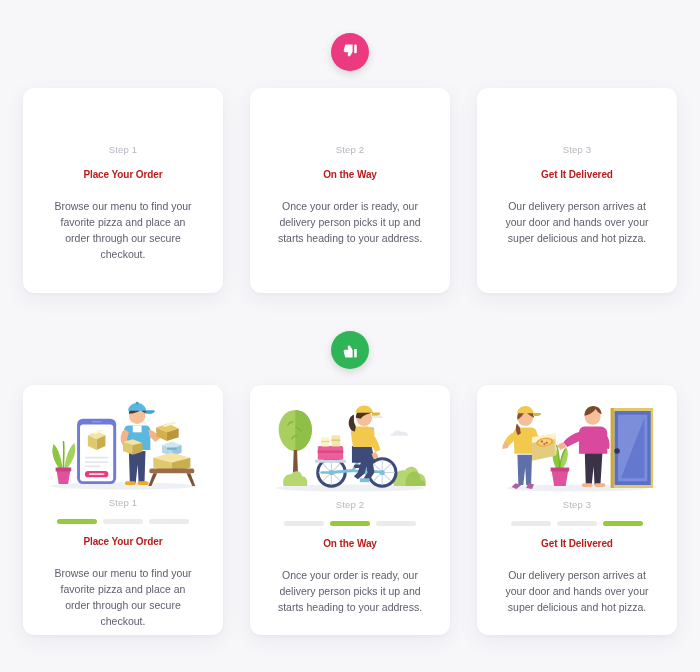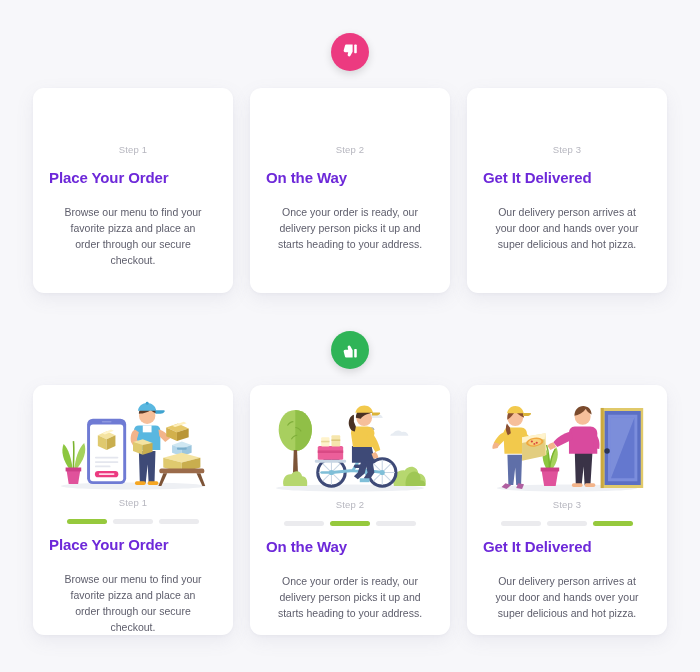--- a/index.html
+++ b/index.html
@@ -17,21 +17,21 @@
   .badge{
     width:38px;height:38px;border-radius:50%;
     display:flex;align-items:center;justify-content:center;
     box-shadow:0 3px 8px rgba(0,0,0,.14);
   }
   .badge svg{display:block;}
 
   
   .cards{
     display:flex;justify-content:center;align-items:stretch;
-    gap:17px;
+    gap:27px;
   }
   .card{
     width:200px;
     background:#ffffff;
     border-radius:11px;
     box-shadow:0 6px 18px rgba(120,120,150,.10), 0 1px 3px rgba(120,120,150,.06);
     box-sizing:border-box;
     display:flex;flex-direction:column;
   }
 
@@ -42,22 +42,22 @@
   
   .row-bottom{position:absolute;left:0;top:385px;width:700px;}
   .row-bottom .card{height:250px;padding:14px 16px 0;}
 
   .step-label{
     font-size:9.5px;color:#b6b6bf;text-align:center;
     letter-spacing:.2px;margin:0 0 14px;
     font-weight:400;
   }
   .card-title{
-    font-size:15px;font-weight:700;color:#6d28d9;
-    margin:0 0 11px;letter-spacing:-.1px;
+    font-size:10px;font-weight:700;color:#b91c1c;
+    text-align:center;margin:0 0 11px;letter-spacing:-.1px;
   }
   .card-desc{
     font-size:10.5px;color:#5d5d6b;text-align:center;
     line-height:1.52;margin:8px;
   }
 
   
   .illus{
     width:100%;height:96px;margin:0 0 4px;
     display:flex;align-items:flex-end;justify-content:center;

